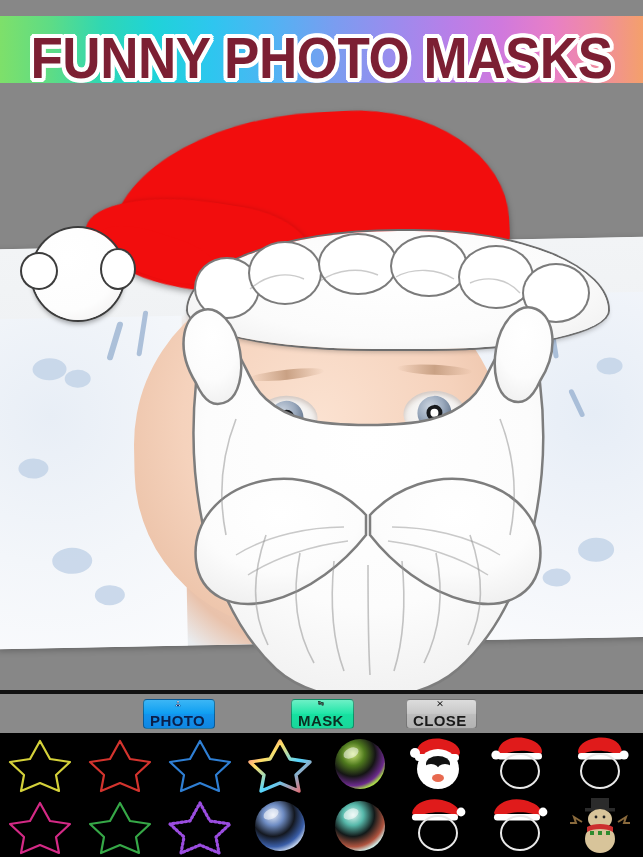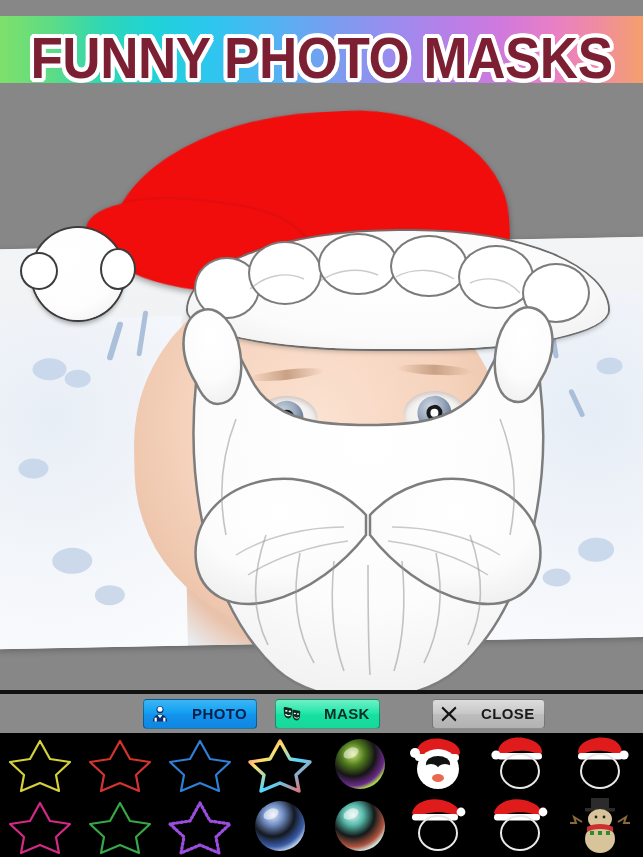--- a/index.html
+++ b/index.html
@@ -126,31 +126,31 @@
   .bt2{left:250px;top:160px;width:70px;height:60px;}
   .bt3{left:320px;top:152px;width:76px;height:58px;}
   .bt4{left:392px;top:154px;width:74px;height:58px;}
   .bt5{left:460px;top:164px;width:72px;height:60px;}
   .bt6{left:524px;top:182px;width:64px;height:56px;}
 
   
   .toolbar-sep{position:absolute;left:0;top:690px;width:643px;height:4px;background:#121212;}
   .toolbar{position:absolute;left:0;top:694px;width:643px;height:39px;background:#8a8a8a;
     display:flex;align-items:center;}
-  .btn{height:28px;display:flex;align-items:center;gap:22px;padding:0 9px 0 6px;
+  .btn{height:28px;display:flex;align-items:center;gap:6px;padding:0 9px 0 6px;
     border-radius:4px;border:1px solid rgba(0,0,0,.35);
-    font-size:15px;font-weight:bold;letter-spacing:.4px;cursor:pointer;}
+    font-size:15px;font-weight:bold;letter-spacing:.4px;cursor:pointer;flex-direction:column;}
   .btn .lbl{line-height:1;}
   .btn-photo{position:absolute;left:143px;
     background:linear-gradient(180deg,#3cb6f5 0%,#0f9ff2 48%,#1393ec 52%,#0f86e2 100%);
     color:#0a1f4a;}
-  .btn-mask{position:absolute;left:275px;
+  .btn-mask{position:absolute;left:291px;
     background:linear-gradient(180deg,#6df0c6 0%,#22e6a8 48%,#17e0a0 52%,#18d79a 100%);
     color:#0b2e22;}
-  .btn-close{position:absolute;left:432px;
+  .btn-close{position:absolute;left:406px;
     background:linear-gradient(180deg,#dcdcdc 0%,#c8c8c8 48%,#bdbdbd 52%,#b2b2b2 100%);
     color:#1a1a1a;}
   .ic{width:20px;height:20px;display:block;}
 
   
   .strip{position:absolute;left:0;top:733px;width:643px;height:124px;background:#000;}
   .trow{position:absolute;left:0;width:643px;height:62px;display:flex;}
   .trow.r1{top:0;} .trow.r2{top:62px;}
   .thumb{width:80px;height:62px;flex:0 0 80px;position:relative;cursor:pointer;overflow:hidden;}
   .thumb svg{display:block;width:80px;height:62px;}

